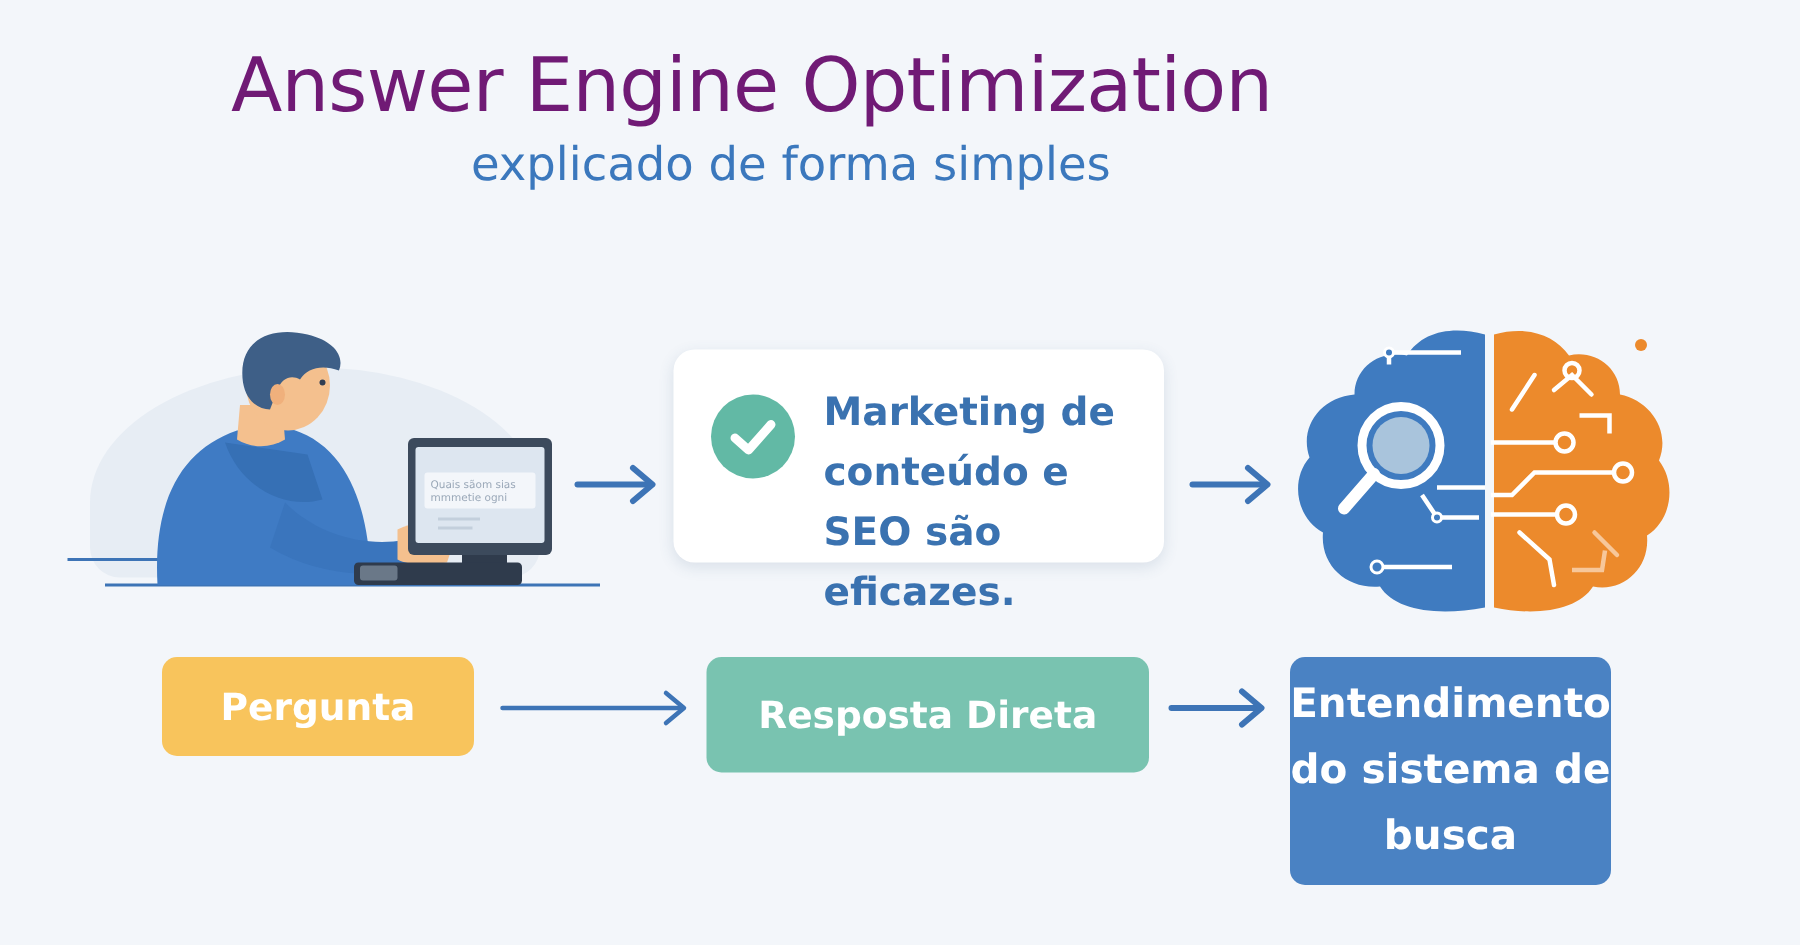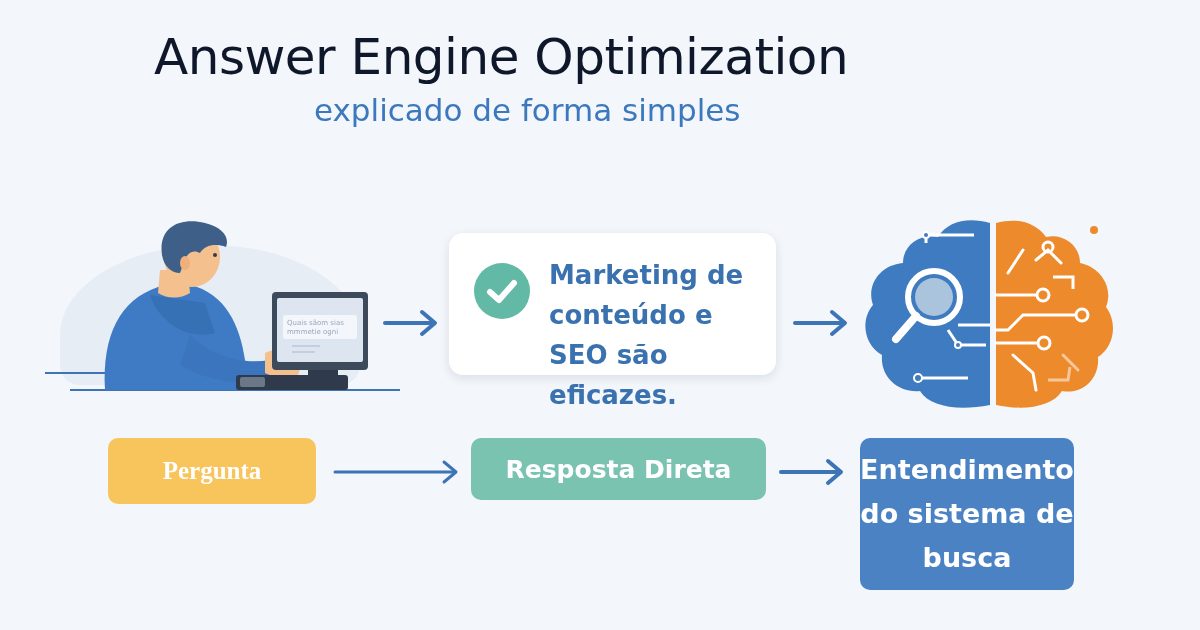--- a/index.html
+++ b/index.html
@@ -3,21 +3,21 @@
   <meta charset="utf-8">
   <style>
     html, body { margin: 0; padding: 0; }
     body {
       width: 1200px; height: 630px; overflow: hidden; position: relative;
       background: #f3f6fa;
       font-family: "DejaVu Sans", "Liberation Sans", sans-serif;
     }
     .title {
       position: absolute; left: 154px; top: 28px;
-      font-size: 50px; color: #0f172a; font-weight: normal; letter-spacing: -0.5px;
+      font-size: 50px; color: #701a75; font-weight: normal; letter-spacing: -0.5px;
       white-space: nowrap;
     }
     .subtitle {
       position: absolute; left: 314px; top: 92px;
       font-size: 31px; color: #3b78bd; white-space: nowrap;
     }
     .blob {
       position: absolute; left: 60px; top: 245px; width: 300px; height: 140px;
       border-radius: 150px 150px 20px 20px / 90px 90px 20px 20px;
       background: #e7edf4;
@@ -36,22 +36,22 @@
     .card-text {
       position: absolute; left: 100px; top: 22px; width: 220px;
       font-size: 26px; line-height: 40px; color: #3a72b0; font-weight: 600;
     }
     .brain { position: absolute; left: 858px; top: 215px; }
     .box {
       position: absolute; border-radius: 10px; color: #ffffff;
       display: flex; align-items: center; justify-content: center; text-align: center;
       font-weight: 600;
     }
-    .box-q { left: 108px; top: 438px; width: 208px; height: 66px; background: #f8c45c; font-size: 25px; font-family: Liberation Serif, serif; }
-    .box-r { left: 471px; top: 438px; width: 295px; height: 62px; background: #79c3b0; font-size: 25px; }
+    .box-q { left: 108px; top: 438px; width: 208px; height: 66px; background: #f8c45c; font-size: 25px; }
+    .box-r { left: 471px; top: 438px; width: 295px; height: 77px; background: #79c3b0; font-size: 25px; }
     .box-e { left: 860px; top: 438px; width: 214px; height: 152px; background: #4a82c3; font-size: 27px; line-height: 44px; }
   </style>
 </head>
 <body>
 
 <div class="title">Answer Engine Optimization</div>
 <div class="subtitle">explicado de forma simples</div>
 
 <div class="blob"></div>
 

